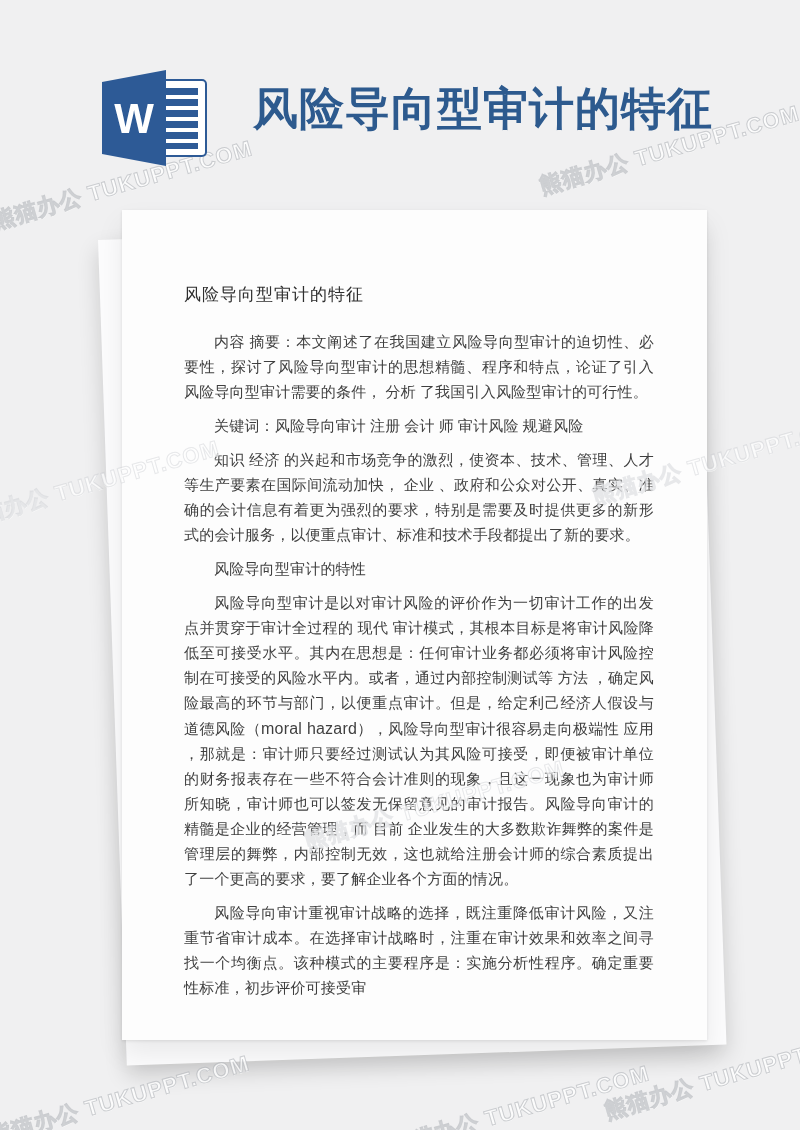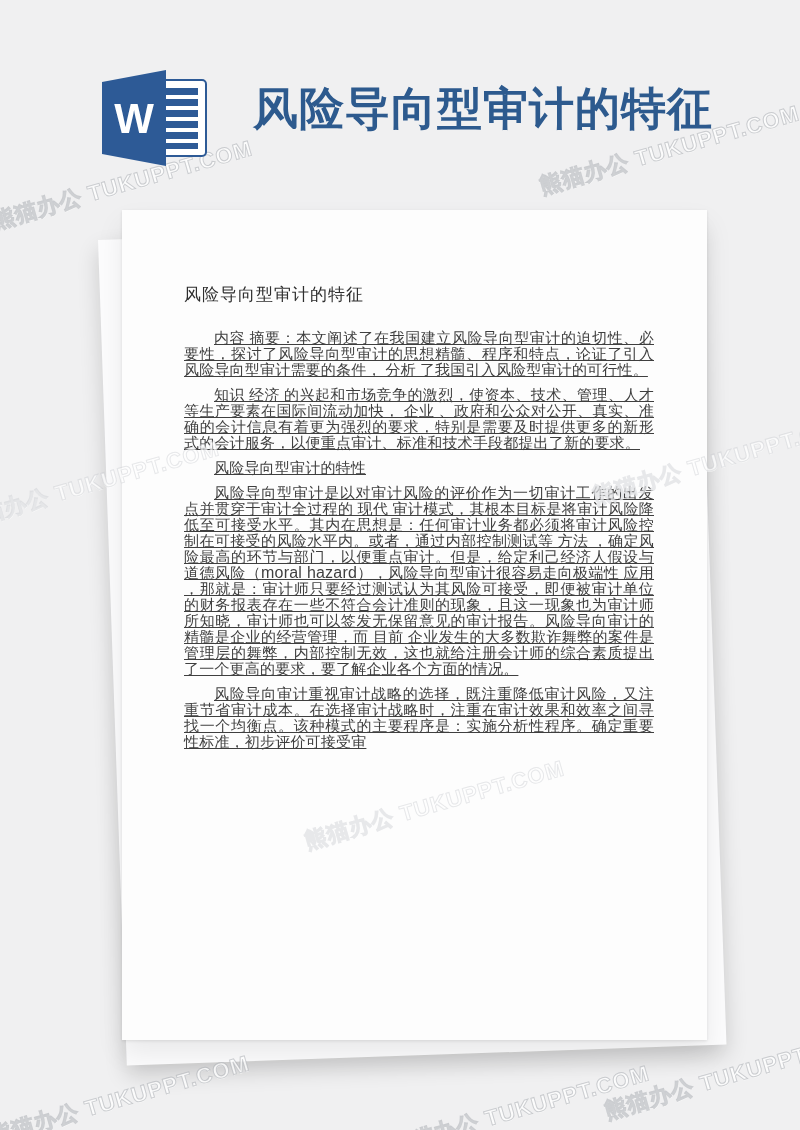--- a/index.html
+++ b/index.html
@@ -20,22 +20,22 @@
       box-shadow:0 10px 22px rgba(0,0,0,0.16);z-index:1;}
   .sheet{position:absolute;left:122px;top:210px;width:585px;height:830px;
       background:#fdfdfd;z-index:2;box-sizing:border-box;
       padding:73px 53px 0 62px;overflow:hidden;
       box-shadow:0 1px 3px rgba(0,0,0,0.10),0 14px 26px rgba(0,0,0,0.08);}
 
   
   .doc-title{margin:0 0 24px 0;font-family:"Liberation Serif","DejaVu Serif",serif;
       font-weight:normal;font-size:17px;color:#2e2e2e;letter-spacing:1px;}
   .sheet p{margin:0 0 9px 0;font-family:"Liberation Serif","DejaVu Serif",serif;
-      font-size:15px;line-height:16px;color:#3f3f3f;text-align:justify;
-      text-indent:2em;letter-spacing:0.2px;text-decoration:underline;}
+      font-size:15px;line-height:25px;color:#3f3f3f;text-align:justify;
+      text-indent:2em;letter-spacing:0.2px;}
   .sheet p.subhead{margin-top:3px;}
   .latin{font-family:"Liberation Sans","DejaVu Sans",sans-serif;font-size:16px;}
 
   
   .watermarks{position:absolute;left:0;top:0;width:800px;height:1130px;
       pointer-events:none;z-index:3;}
   .wm{position:absolute;white-space:nowrap;font-weight:bold;font-size:22px;
       letter-spacing:1px;transform:rotate(-16deg);
       color:rgba(255,255,255,0.35);
       -webkit-text-stroke:1px rgba(168,171,177,0.55);
@@ -73,20 +73,21 @@
     <h1 class="page-title">风险导向型审计的特征</h1>
   </div>
 
   <div class="sheet-back"></div>
 
   <div class="sheet">
     <h2 class="doc-title">风险导向型审计的特征</h2>
 
     <p>内容 摘要：本文阐述了在我国建立风险导向型审计的迫切性、必要性，探讨了风险导向型审计的思想精髓、程序和特点，论证了引入风险导向型审计需要的条件， 分析 了我国引入风险型审计的可行性。</p>
 
+    <p>关键词：风险导向审计 注册 会计 师 审计风险 规避风险</p>
 
     <p>知识 经济 的兴起和市场竞争的激烈，使资本、技术、管理、人才等生产要素在国际间流动加快， 企业 、政府和公众对公开、真实、准确的会计信息有着更为强烈的要求，特别是需要及时提供更多的新形式的会计服务，以便重点审计、标准和技术手段都提出了新的要求。</p>
 
     <p class="subhead">风险导向型审计的特性</p>
 
 
     <p><span>风险导向型审计是以对审计风险的评价作为一切审计工作的出发点并贯穿于审计全过程的 现代 审计模式，其根本目标是将审计风险降低至可接受水平。其内在思想是：任何审计业务都必须将审计风险控制在可接受的风险水平内。或者，通过内部控制测试等 方法 ，确定风险最高的环节与部门，以便重点审计。但是，给定利己经济人假设与道德风险（</span><span class="latin">moral hazard</span><span>），风险导向型审计很容易走向极端性 应用 ，那就是：审计师只要经过测试认为其风险可接受，即便被审计单位的财务报表存在一些不符合会计准则的现象，且这一现象也为审计师所知晓，审计师也可以签发无保留意见的审计报告。风险导向审计的精髓是企业的经营管理，而 目前 企业发生的大多数欺诈舞弊的案件是管理层的舞弊，内部控制无效，这也就给注册会计师的综合素质提出了一个更高的要求，要了解企业各个方面的情况。</span></p>
 
 
     <p>风险导向审计重视审计战略的选择，既注重降低审计风险，又注重节省审计成本。在选择审计战略时，注重在审计效果和效率之间寻找一个均衡点。该种模式的主要程序是：实施分析性程序。确定重要性标准，初步评价可接受审</p>

